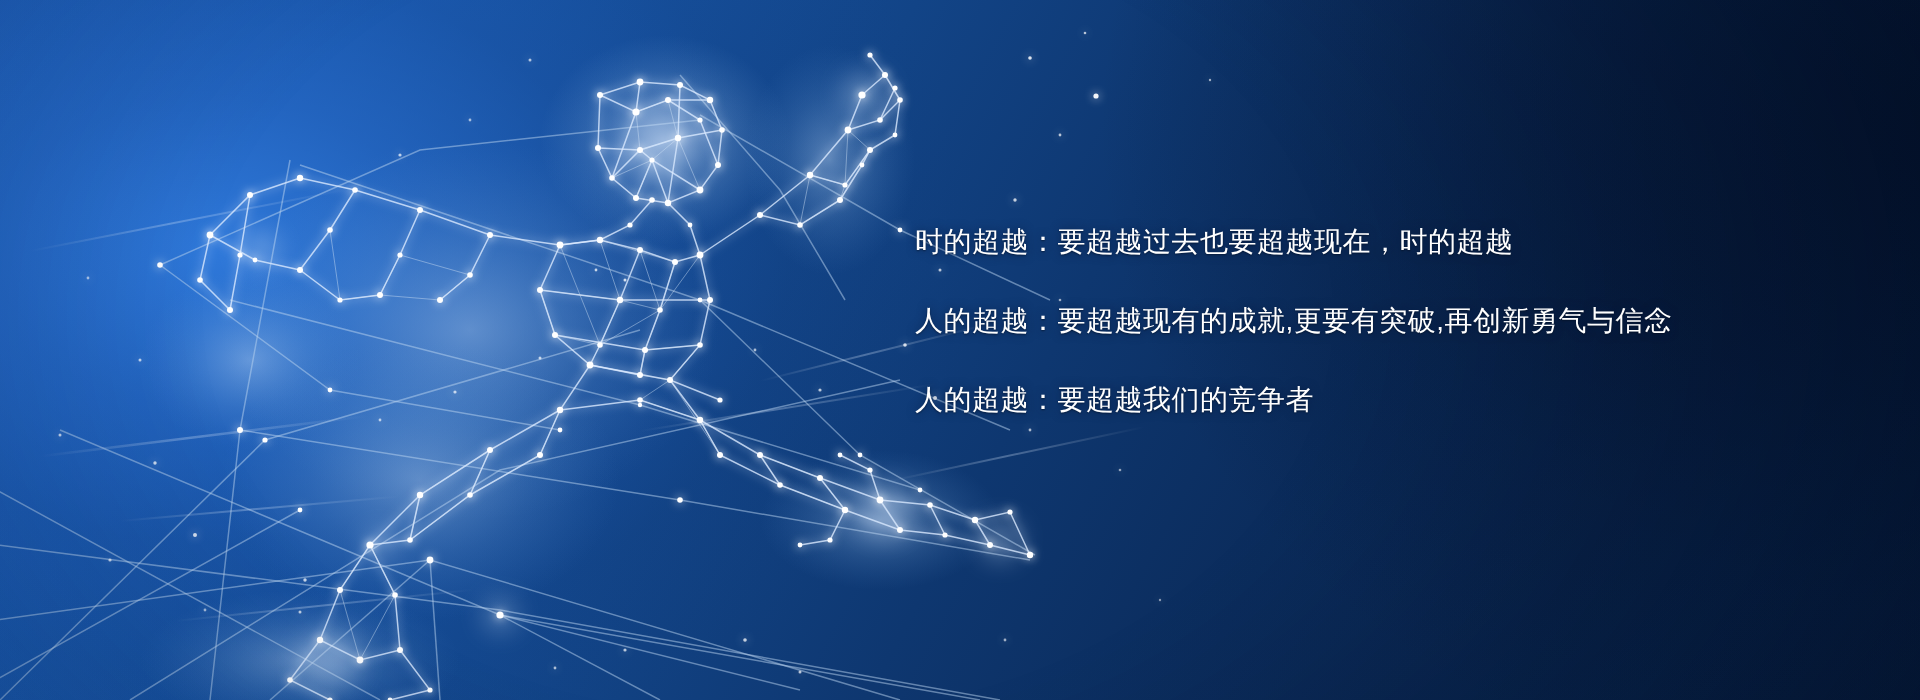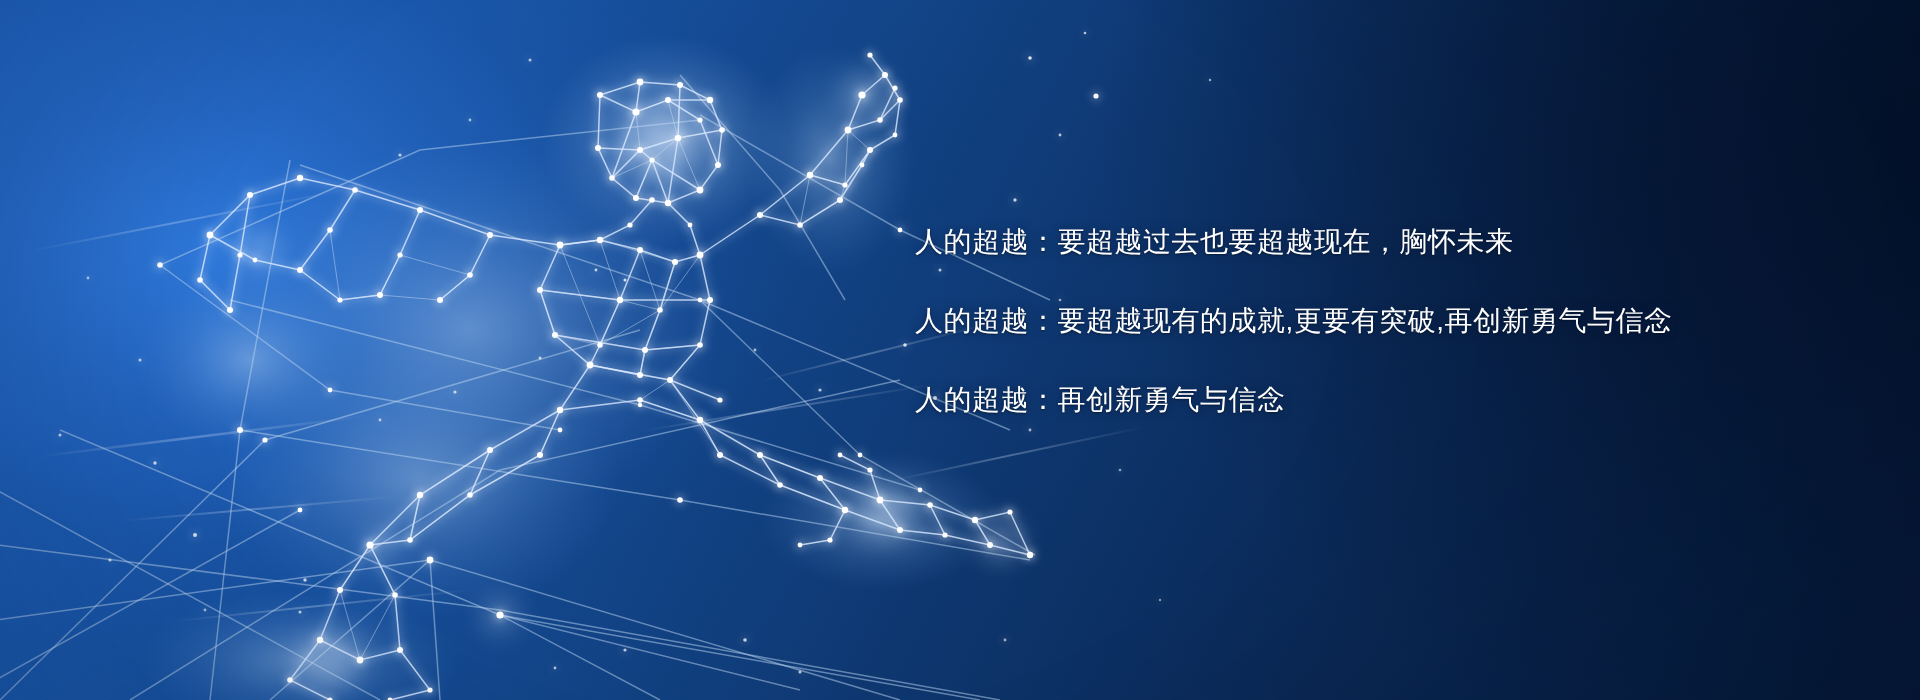--- a/index.html
+++ b/index.html
@@ -434,18 +434,18 @@
       <circle cx="380" cy="420" r="1.4" opacity="0.65"></circle>
       <circle cx="1120" cy="470" r="1.3" opacity="0.55"></circle>
       <circle cx="1005" cy="640" r="1.4" opacity="0.6"></circle>
       <circle cx="1160" cy="600" r="1.2" opacity="0.5"></circle>
     </g>
   </svg>
 
   <div class="bg-vignette"></div>
 
   <div class="text-block">
-    <p class="tagline">人的超越：要超越过去也要超越现在，胸怀未来</p>
+    <p class="tagline">时的超越：要超越过去也要超越现在，时的超越</p>
     <p class="tagline">人的超越：要超越现有的成就,更要有突破,再创新勇气与信念</p>
-    <p class="tagline">人的超越：再创新勇气与信念</p>
+    <p class="tagline">人的超越：要超越我们的竞争者</p>
   </div>
 
 </div>
 
 </body></html>

